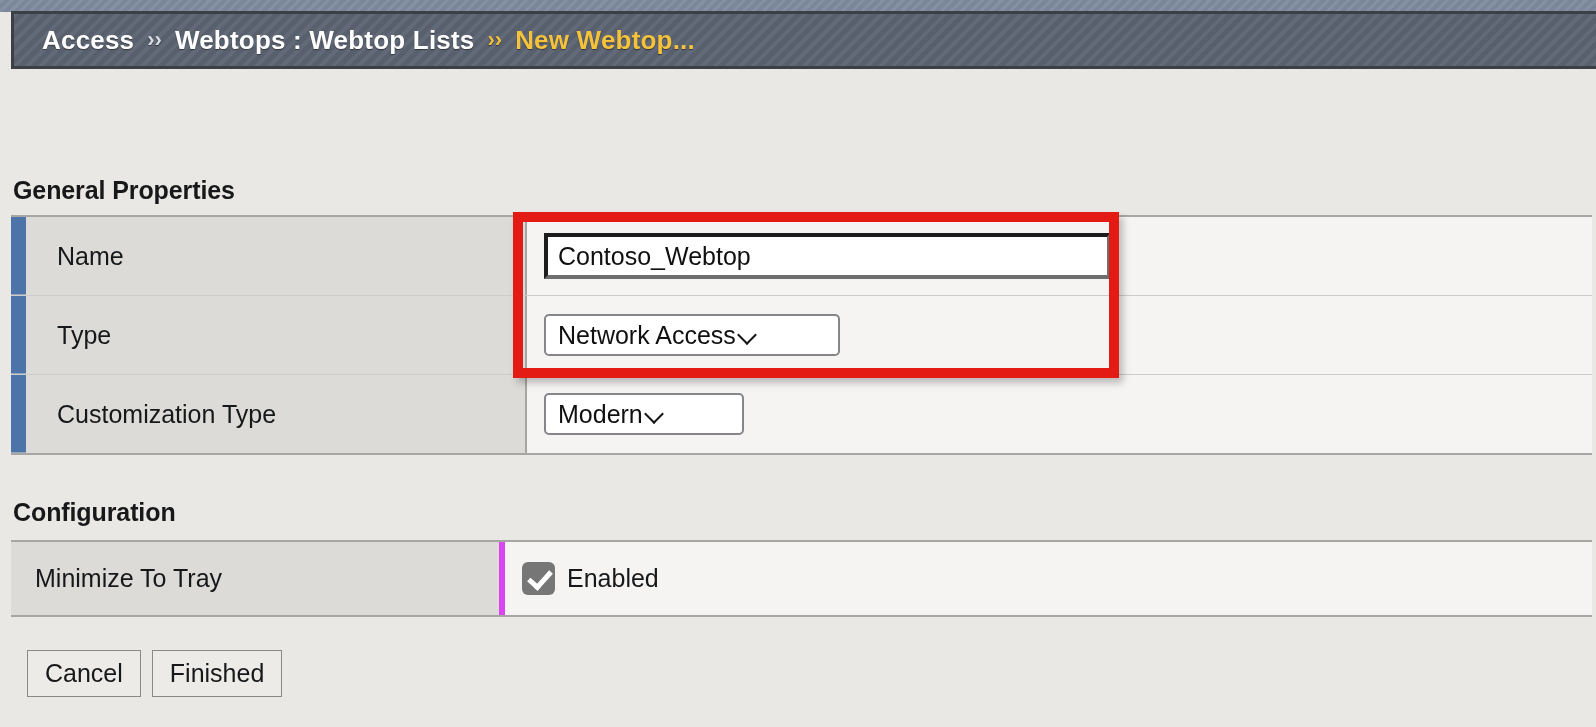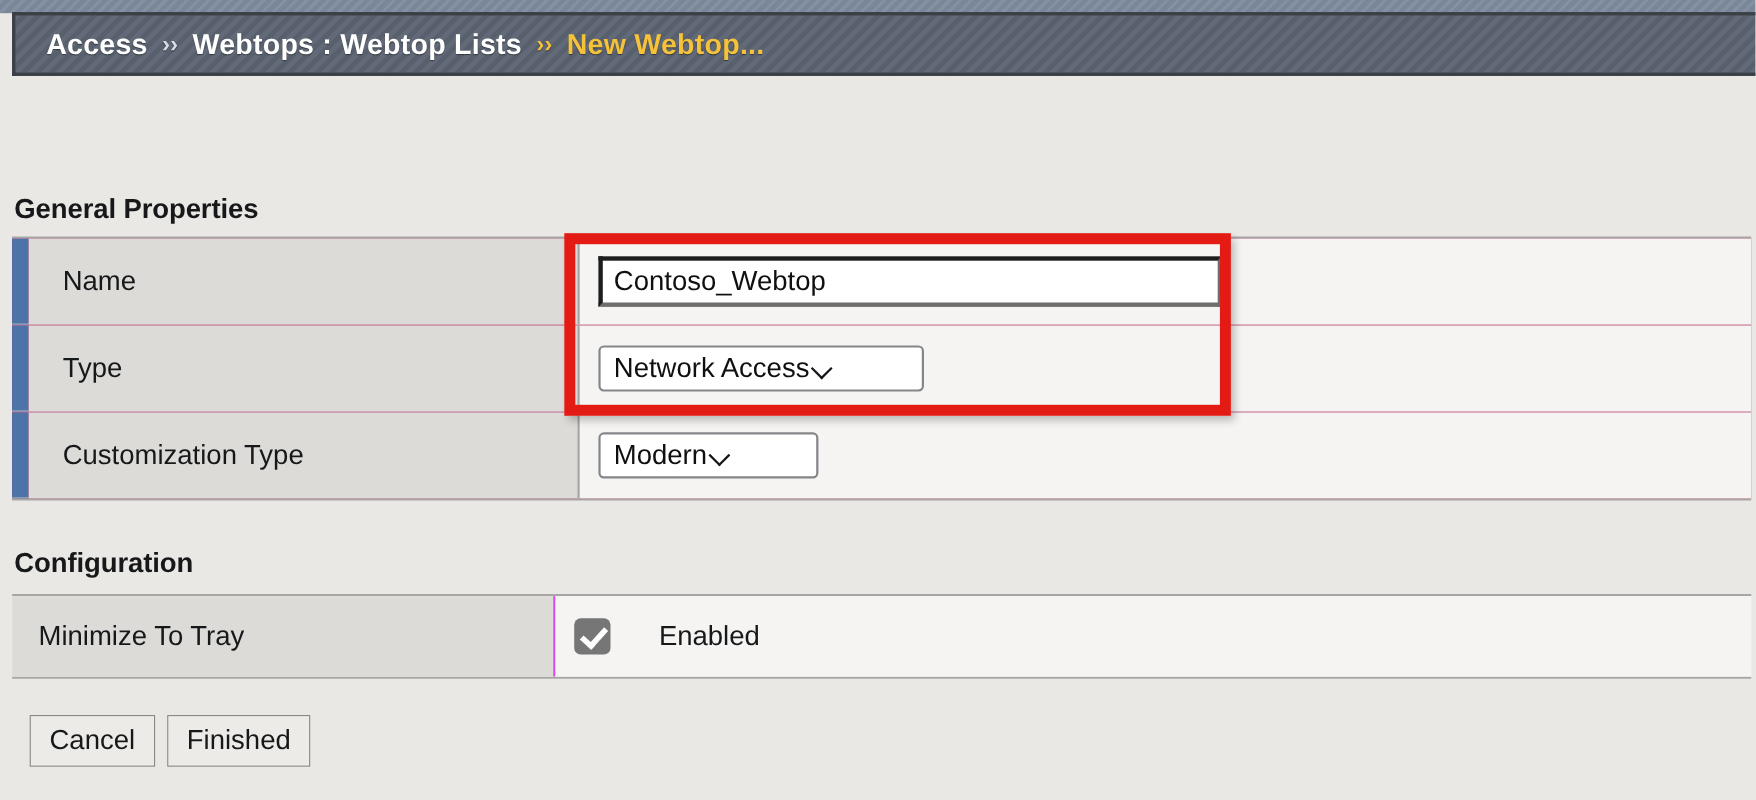--- a/index.html
+++ b/index.html
@@ -183,34 +183,33 @@
     display: flex;
     align-items: stretch;
     min-height: 73px;
     background: #f5f4f2;
   }
   .config-label {
     flex: 0 0 494px;
     width: 494px;
     box-sizing: border-box;
     background: #dcdbd8;
-    border-right: 2px solid #d946ef;
+    border-right: 6px solid #d946ef;
     display: flex;
     align-items: center;
     padding-left: 24px;
     font-size: 25px;
     color: #16181a;
   }
   .config-value {
     flex: 1 1 auto;
     display: flex;
     align-items: center;
     padding-left: 17px;
     background: #f5f4f2;
-    gap: 32px;
   }
   .checkbox {
     width: 33px; height: 33px;
     background: #767676;
     border-radius: 6px;
     position: relative;
     flex: 0 0 33px;
     margin-right: 12px;
   }
   .checkbox::after {

